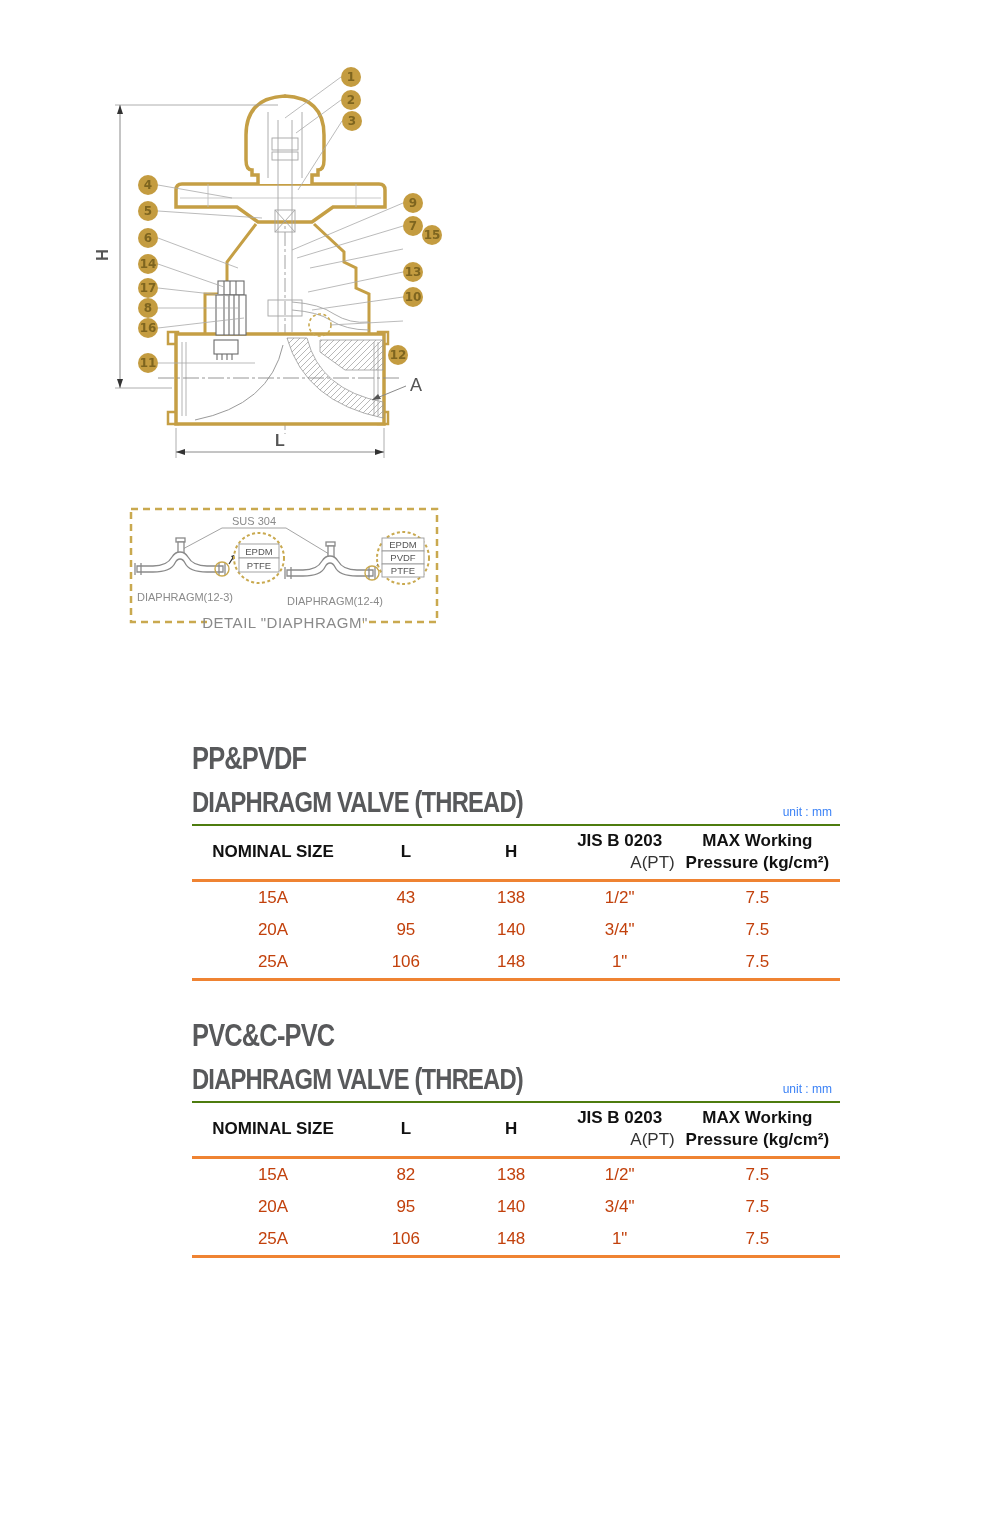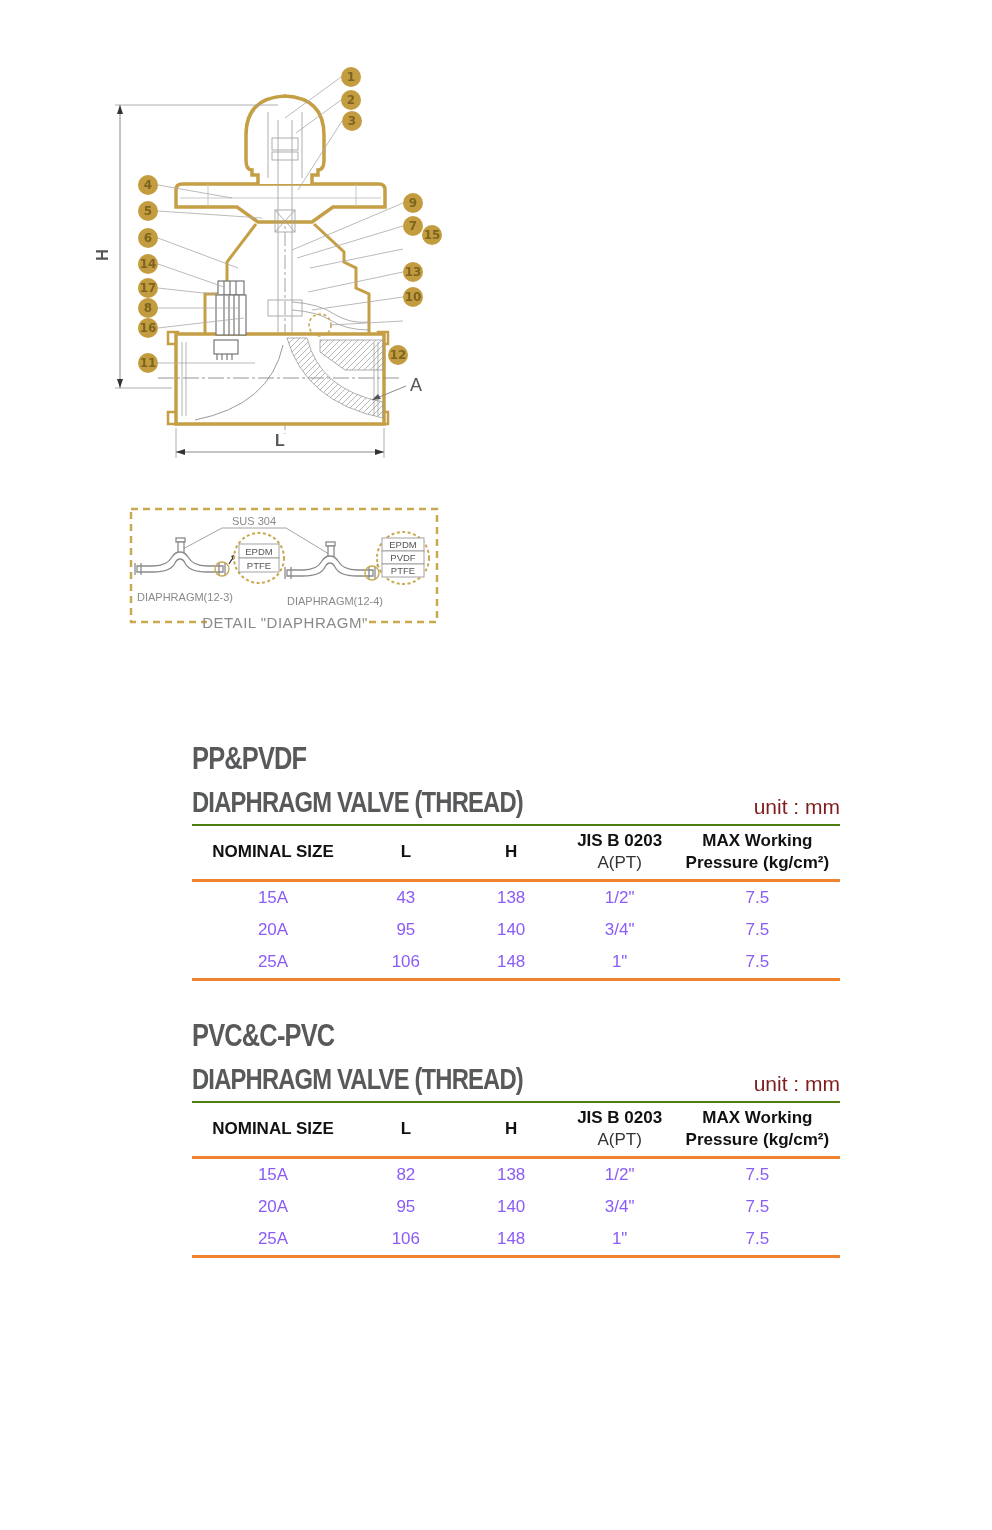--- a/index.html
+++ b/index.html
@@ -10,27 +10,27 @@
   .callout{position:absolute;width:20px;height:20px;border-radius:50%;
            background:#c49c40;color:#7e651f;font:bold 12px/20px "DejaVu Sans",sans-serif;
            text-align:center;}
   
   .tbl-block{position:absolute;width:648px;margin-top:36px;}
   .tbl-material{font-weight:bold;font-size:31px;color:#58595b;letter-spacing:-1px;
                 transform:scaleX(0.82);transform-origin:left bottom;line-height:34px;}
   .tbl-subrow{position:relative;height:40px;margin-top:6px;}
   .tbl-sub{font-weight:bold;font-size:29px;color:#58595b;letter-spacing:-1px;
            transform:scaleX(0.82);transform-origin:left bottom;line-height:40px;display:inline-block;}
-  .tbl-unit{position:absolute;right:0;bottom:3px;font-size:21px;color:#7f1d1d;}
+  .tbl-unit{position:absolute;right:8px;bottom:3px;font-size:12px;color:#3b82f6;}
   table.spec{width:100%;border-collapse:collapse;table-layout:fixed;margin-top:2px;
              border-top:2px solid #4d7c0f;border-bottom:3px solid #ef8332;}
   table.spec thead tr{border-bottom:3px solid #ef8332;}
   table.spec th{font-size:17px;color:#111;padding:4px 0 5px 0;vertical-align:middle;line-height:22px;}
-  table.spec td{font-size:17px;color:#8b5cf6;text-align:center;height:30px;font-weight:normal;}
-  .hdr-sub{font-weight:normal;color:#333;}
+  table.spec td{font-size:17px;color:#c2410c;text-align:center;height:30px;font-weight:normal;}
+  .hdr-sub{font-weight:normal;color:#333;text-align:right;}
   .c0{width:25%;} .c1{width:16%;} .c2{width:16.5%;} .c3{width:17%;} .c4{width:25.5%;}
 </style>
 </head>
 <body>
 
 <div class="page">
 
   <svg class="abs" style="left:88px;top:52px;" width="380" height="430" viewBox="0 0 380 430">
     <defs>
       <pattern id="hatch" width="6" height="6" patternUnits="userSpaceOnUse">

